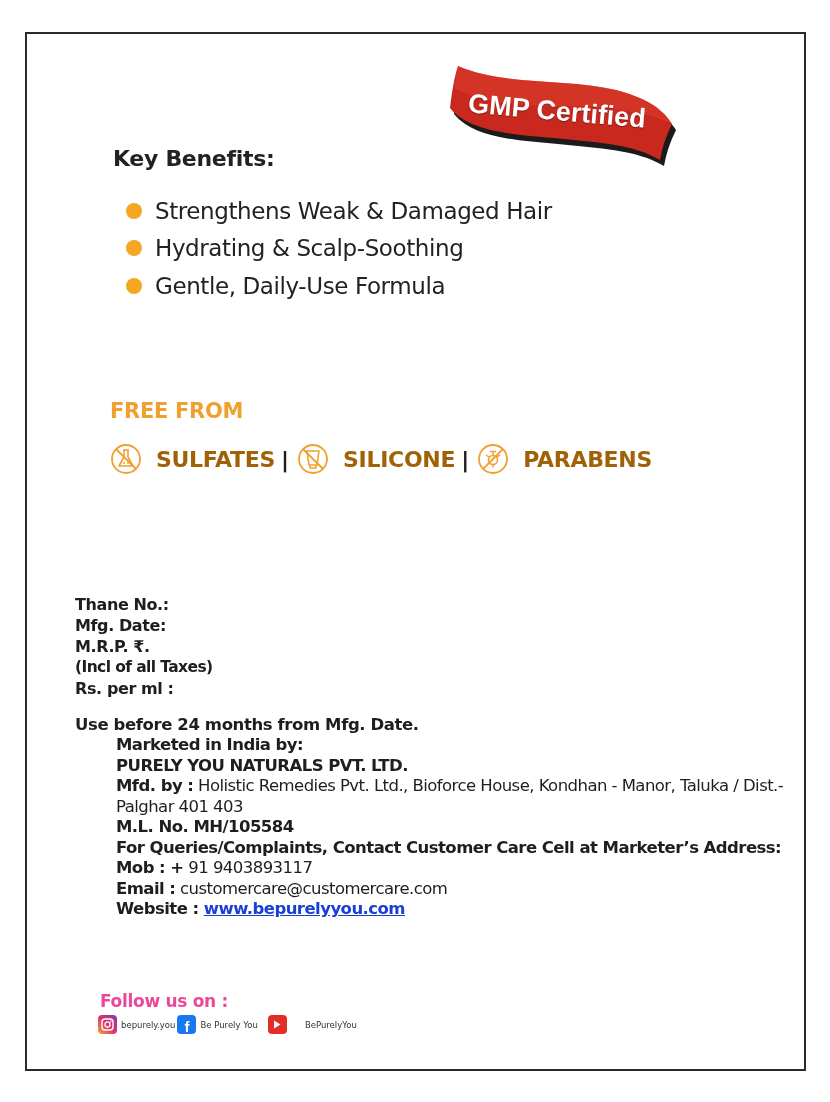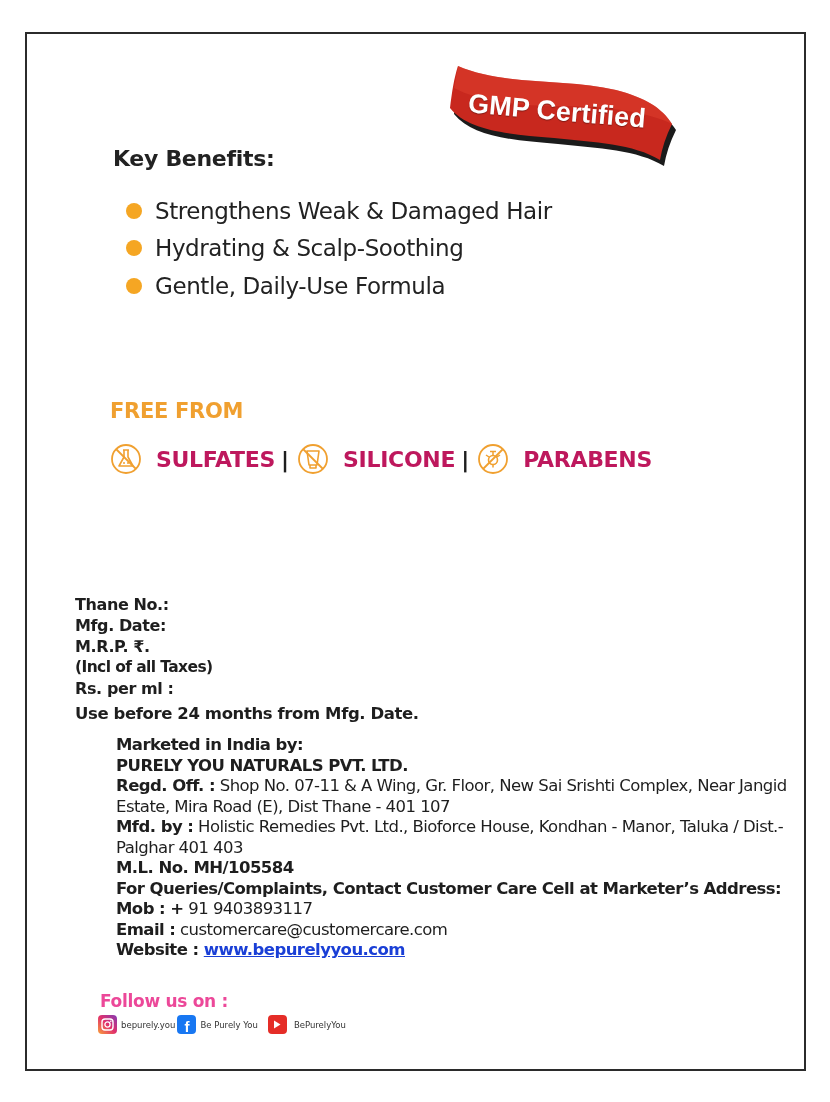--- a/index.html
+++ b/index.html
@@ -13,26 +13,26 @@
   .gmp-text { position:absolute; left:20px; top:34px; transform:rotate(5deg); color:#fff; font-family:"Liberation Sans", sans-serif; font-weight:bold; font-size:27px; letter-spacing:0px; white-space:nowrap; text-shadow:0 1px 1px rgba(0,0,0,0.35); }
 
   .kb-title { position:absolute; left:113px; top:146px; font-size:22px; font-weight:bold; color:#222; font-family:"DejaVu Sans", sans-serif; letter-spacing:-0.3px; }
   .benefits { position:absolute; left:126px; top:192px; list-style:none; }
   .benefits li { display:flex; align-items:center; height:37.5px; font-family:"DejaVu Sans", sans-serif; font-size:23px; color:#222; letter-spacing:-0.4px; }
   .dot { width:16px; height:16px; border-radius:50%; background:#f5a623; margin-right:13px; flex-shrink:0; }
 
   .ff-title { position:absolute; left:110px; top:399px; font-family:"DejaVu Sans", sans-serif; font-weight:bold; font-size:21px; color:#f0a030; letter-spacing:-0.3px; }
   .ff-row { position:absolute; left:110px; top:443px; display:flex; align-items:center; white-space:nowrap; }
   .ff-icon { width:32px; height:32px; flex-shrink:0; }
-  .ff-label { font-family:"DejaVu Sans", sans-serif; font-weight:bold; font-size:22px; color:#be185d; margin-left:14px; letter-spacing:-0.3px; }
+  .ff-label { font-family:"DejaVu Sans", sans-serif; font-weight:bold; font-size:22px; color:#a16207; margin-left:14px; letter-spacing:-0.3px; }
   .ff-sep { font-family:"DejaVu Sans", sans-serif; font-weight:bold; font-size:22px; color:#1e1e1e; margin:0 8px 0 6px; }
 
   .info { position:absolute; left:75px; top:594px; font-family:"DejaVu Sans", sans-serif; font-size:16px; font-weight:bold; color:#1e1e1e; letter-spacing:-0.4px; line-height:21px; }
   .info .small { font-size:15.5px; letter-spacing:-0.6px; }
-  .info .use { margin-top:4px; font-size:16.5px; }
+  .info .use { margin-top:15px; font-size:16.5px; }
 
   .mkt { position:absolute; left:76px; top:735px; width:700px; font-family:"DejaVu Sans", sans-serif; font-size:16.5px; color:#1e1e1e; letter-spacing:-0.55px; line-height:20.5px;margin-left:40px; }
   .mkt b { font-weight:bold; }
   .mkt .reg { font-weight:normal; }
   .mkt a { color:#1a3fd6; text-decoration:underline; font-weight:bold; }
 
   .follow { position:absolute; left:100px; top:991px; font-family:"DejaVu Sans", sans-serif; font-weight:bold; font-size:17px; color:#ec4899; letter-spacing:-0.3px; }
   .social { position:absolute; left:98px; top:1015px; display:flex; align-items:center; font-family:"DejaVu Sans", sans-serif; font-size:8.5px; color:#333; }
   .soc-ico { width:19px; height:19px; border-radius:4px; display:flex; align-items:center; justify-content:center; margin-right:4px; flex-shrink:0; }
   .soc-txt { margin-right:2px; }
@@ -99,21 +99,20 @@
   <div>Mfg. Date:</div>
   <div>M.R.P. ₹.</div>
   <div class="small">(Incl of all Taxes)</div>
   <div>Rs. per ml :</div>
   <div class="use">Use before 24 months from Mfg. Date.</div>
 </div>
 
 <div class="mkt">
   <div><b>Marketed in India by:</b></div>
   <div><b>PURELY YOU NATURALS PVT. LTD.</b></div>
-  <div><b>Regd. Off. :</b><span class="reg"> Shop No. 07-11 &amp;  A Wing, Gr. Floor, New Sai Srishti Complex, Near Jangid Estate, Mira Road (E), Dist Thane - 401 107</span></div>
   <div><b>Mfd. by :</b><span class="reg"> Holistic Remedies Pvt. Ltd., Bioforce House, Kondhan - Manor, Taluka / Dist.- Palghar 401 403</span></div>
   <div><b>M.L. No. MH/105584</b></div>
   <div><b>For Queries/Complaints, Contact Customer Care Cell at Marketer’s Address:</b></div>
   <div><b>Mob : +</b><span class="reg"> 91 9403893117</span></div>
   <div><b>Email :</b><span class="reg"> customercare@customercare.com</span></div>
   <div><b>Website : </b><a>www.bepurelyyou.com</a></div>
 </div>
 
 <div class="follow">Follow us on :</div>
 <div class="social">
@@ -127,14 +126,14 @@
   <span class="soc-txt">bepurely.you</span>
   <span class="soc-ico" style="background:#1877f2;">
     <span style="color:#fff;font-weight:bold;font-size:15px;font-family:'Liberation Sans',sans-serif;margin-top:4px;">f</span>
   </span>
   <span class="soc-txt" style="margin-right:10px;">Be Purely You</span>
   <span class="soc-ico" style="background:#e52d27;">
     <svg width="8" height="9" viewBox="0 0 8 9">
         <path d="M1 0.5 L7.5 4.5 L1 8.5 Z" fill="#fff"></path>
       </svg>
   </span>
-  <span class="soc-txt" style="margin-left:3px;">BePurelyYou</span>
+  <span class="soc-txt" style="margin-left:14px;">BePurelyYou</span>
 </div>
 
 </body></html>

